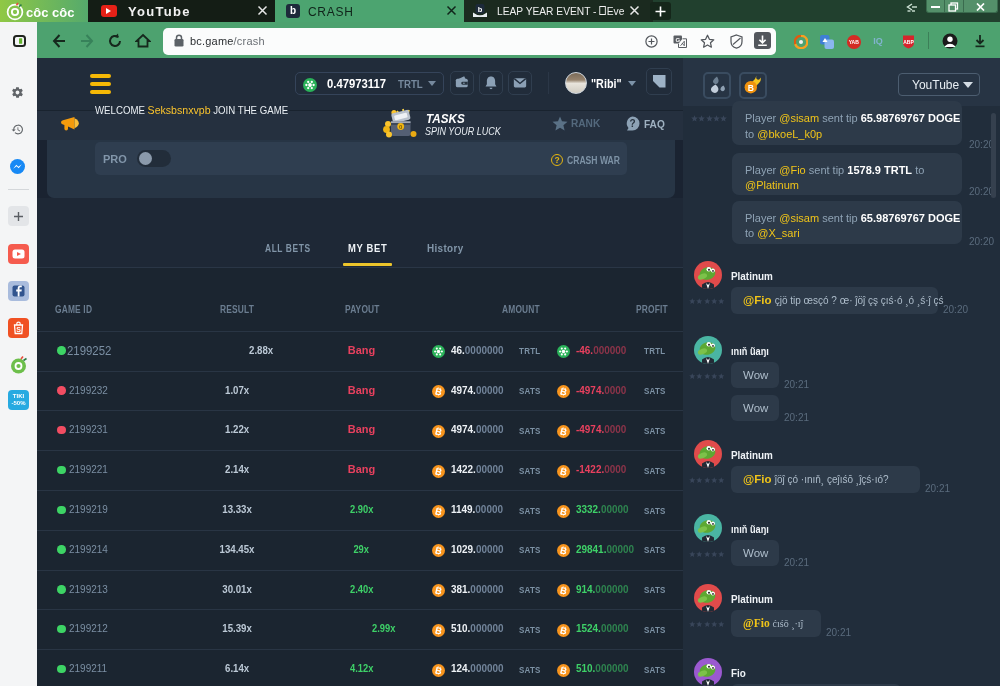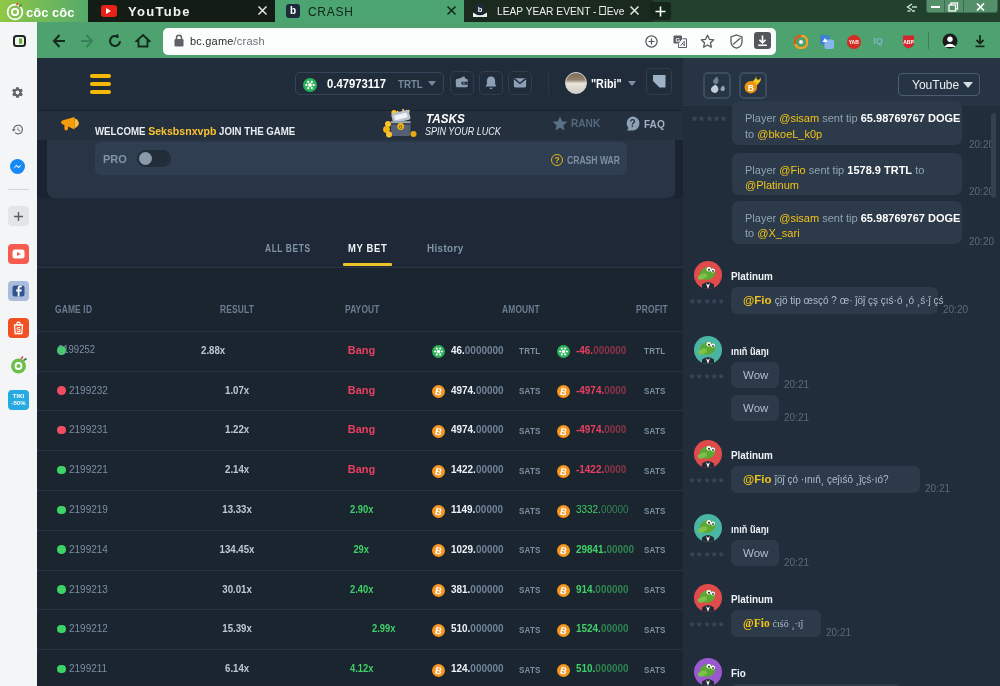--- a/index.html
+++ b/index.html
@@ -254,21 +254,21 @@
   </div>
 
   <div class="abs" style="left:37px;top:110px;width:646px;height:30px;background:#25303f;"></div>
   <div class="abs" style="left:37px;top:110px;width:646px;height:1px;background:#19232f;"></div>
   <div class="abs" style="left:60px;top:116px;width:21px;height:17px;">
     <svg width="21" height="17" viewBox="0 0 21 17">
         <path d="M14.5 1 L14.5 13.5 L8 10.5 L8 12.8 Q8 14.5 6.2 14.5 Q4.4 14.5 4.4 12.8 L4.4 9 L3 8.5 Q1 8 1 6.3 Q1 4.8 3 4.3 Z" fill="#f59b0c"></path>
         <path d="M14.5 2.2 Q18.8 4.2 18.8 7.2 Q18.8 10.2 14.5 12.2 Z" fill="#fbbf3a"></path>
       </svg>
   </div>
-  <div class="abs" style="left:95px;top:125px;font-size:10.5px;font-weight:bold;color:#e9eef3;"><span class="cx" style="transform:scaleX(0.92);">WELCOME <span style="color:#fbc42d;font-size:11.5px;">Seksbsnxvpb</span> JOIN THE GAME</span></div>
+  <div class="abs" style="left:95px;top:104px;font-size:10.5px;font-weight:normal;color:#e9eef3;"><span class="cx" style="transform:scaleX(0.92);">WELCOME <span style="color:#fbc42d;font-size:11.5px;">Seksbsnxvpb</span> JOIN THE GAME</span></div>
 
   <div class="abs" style="left:381px;top:108px;width:40px;height:31px;">
     <svg width="40" height="31" viewBox="0 0 40 31">
       <path d="M22 1 L23 7 M28 2 L26.5 7 M16 3 L20 8" stroke="#f5d14a" stroke-width="1.8"></path>
       <circle cx="13" cy="4.5" r="2.6" fill="#fbc42d"></circle>
       <circle cx="17" cy="6.5" r="2.2" fill="#e9a912"></circle>
       <g transform="rotate(-14 20 9)">
         <rect x="11" y="3.5" width="18" height="10" rx="2" fill="#b9c1cc"></rect>
         <rect x="13.5" y="6" width="13" height="5" rx="1" fill="#eef1f5"></rect>
       </g>
@@ -314,22 +314,22 @@
 
   <div class="abs" style="left:55px;top:304px;color:#6b7d90;font-size:10px;font-weight:bold;"><span class="cx" style="transform:scaleX(0.84);letter-spacing:0.2px;">GAME ID</span></div>
   <div class="abs" style="left:220px;top:304px;color:#6b7d90;font-size:10px;font-weight:bold;"><span class="cx" style="transform:scaleX(0.84);letter-spacing:0.2px;">RESULT</span></div>
   <div class="abs" style="left:345px;top:304px;color:#6b7d90;font-size:10px;font-weight:bold;"><span class="cx" style="transform:scaleX(0.84);letter-spacing:0.2px;">PAYOUT</span></div>
   <div class="abs" style="left:502px;top:304px;color:#6b7d90;font-size:10px;font-weight:bold;"><span class="cx" style="transform:scaleX(0.84);letter-spacing:0.2px;">AMOUNT</span></div>
   <div class="abs" style="left:636px;top:304px;color:#6b7d90;font-size:10px;font-weight:bold;"><span class="cx" style="transform:scaleX(0.84);letter-spacing:0.2px;">PROFIT</span></div>
 
   <div id="rows">
       <div class="abs" style="left:37px;top:330.8px;width:646px;height:1px;background:#293544;"></div>
       <div class="abs" style="left:57px;top:346.3px;width:8.6px;height:8.6px;border-radius:50%;background:#3dd465;"></div>
-      <div class="abs" style="left:58px;top:343.8px;color:#7b8fa3;font-size:10px;"><span class="cx" style="transform:scaleX(0.95);">2199252</span></div>
-      <div class="abs" style="left:200px;top:343.8px;width:74px;text-align:left;color:#bcc9d6;font-size:10.5px;font-weight:bold;"><span class="cx" style="transform:scaleX(0.92);transform-origin:50% 50%;">2.88x</span></div>
+      <div class="abs" style="left:67px;top:343.8px;color:#7b8fa3;font-size:12px;"><span class="cx" style="transform:scaleX(0.95);">2199252</span></div>
+      <div class="abs" style="left:200px;top:343.8px;width:74px;text-align:right;color:#bcc9d6;font-size:10.5px;font-weight:bold;"><span class="cx" style="transform:scaleX(0.92);transform-origin:50% 50%;">2.88x</span></div>
       <div class="abs" style="left:325px;top:343.8px;width:73px;text-align:center;color:#e8405e;font-size:11px;font-weight:bold;"><span class="cx" style="transform:scaleX(1);transform-origin:50% 50%;">Bang</span></div>
       <div class="abs" style="left:432px;top:344.3px;width:13px;height:13px;"><svg width="13" height="13" viewBox="0 0 14 14">
           <circle cx="7" cy="7" r="7" fill="#2ab259"></circle>
           <circle cx="7" cy="7" r="1.9" fill="#fff"></circle>
           <circle cx="10.6" cy="7" r="1.15" fill="#fff"></circle>
           <circle cx="8.8" cy="10.11769145362398" r="1.15" fill="#fff"></circle>
           <circle cx="5.200000000000001" cy="10.11769145362398" r="1.15" fill="#fff"></circle>
           <circle cx="3.4" cy="7" r="1.15" fill="#fff"></circle>
           <circle cx="5.199999999999998" cy="3.882308546376022" r="1.15" fill="#fff"></circle>
           <circle cx="8.8" cy="3.882308546376021" r="1.15" fill="#fff"></circle>
@@ -431,21 +431,21 @@
         </svg></div>
       <div class="abs" style="left:451px;top:503px;font-size:11.3px;font-weight:bold;color:#edf1f5;"><span class="cx" style="transform:scaleX(0.88);">1149.<span style="color:#72849a;">00000</span></span></div>
       <div class="abs" style="left:519px;top:504.5px;color:#7d92a5;font-size:9.5px;font-weight:bold;"><span class="cx" style="transform:scaleX(0.84);letter-spacing:0.3px;">SATS</span></div>
       <div class="abs" style="left:557px;top:503.5px;width:13px;height:13px;"><svg width="13" height="13" viewBox="0 0 14 14">
           <circle cx="7" cy="7" r="7" fill="#f7941d"></circle>
           <g transform="rotate(14 7 7)">
             <text x="7" y="10.6" font-size="10" fill="#fff" text-anchor="middle" font-weight="bold" font-family="Liberation Sans">B</text>
             <path d="M5.6 2.8 V3.9 M8 2.8 V3.9 M5.6 10.1 V11.2 M8 10.1 V11.2" stroke="#fff" stroke-width="0.9"></path>
           </g>
         </svg></div>
-      <div class="abs" style="left:576px;top:503px;font-size:11.3px;font-weight:normal;color:#3ed168;"><span class="cx" style="transform:scaleX(0.88);">3332.<span style="opacity:.55;">00000</span></span></div>
+      <div class="abs" style="left:576px;top:503px;font-size:11.3px;font-weight:bold;color:#3ed168;"><span class="cx" style="transform:scaleX(0.88);">3332.<span style="opacity:.55;">00000</span></span></div>
       <div class="abs" style="left:643.5px;top:504.5px;color:#7d92a5;font-size:9.5px;font-weight:bold;"><span class="cx" style="transform:scaleX(0.84);letter-spacing:0.3px;">SATS</span></div>
       <div class="abs" style="left:37px;top:529.8px;width:646px;height:1px;background:#293544;"></div>
       <div class="abs" style="left:57px;top:545.3px;width:8.6px;height:8.6px;border-radius:50%;background:#3dd465;"></div>
       <div class="abs" style="left:69px;top:542.8px;color:#7b8fa3;font-size:10.5px;"><span class="cx" style="transform:scaleX(0.95);">2199214</span></div>
       <div class="abs" style="left:200px;top:542.8px;width:74px;text-align:center;color:#bcc9d6;font-size:10.5px;font-weight:bold;"><span class="cx" style="transform:scaleX(0.92);transform-origin:50% 50%;">134.45x</span></div>
       <div class="abs" style="left:325px;top:542.8px;width:73px;text-align:center;color:#3ed168;font-size:11px;font-weight:bold;"><span class="cx" style="transform:scaleX(0.85);transform-origin:50% 50%;">29x</span></div>
       <div class="abs" style="left:432px;top:543.3px;width:13px;height:13px;"><svg width="13" height="13" viewBox="0 0 14 14">
           <circle cx="7" cy="7" r="7" fill="#f7941d"></circle>
           <g transform="rotate(14 7 7)">
             <text x="7" y="10.6" font-size="10" fill="#fff" text-anchor="middle" font-weight="bold" font-family="Liberation Sans">B</text>

